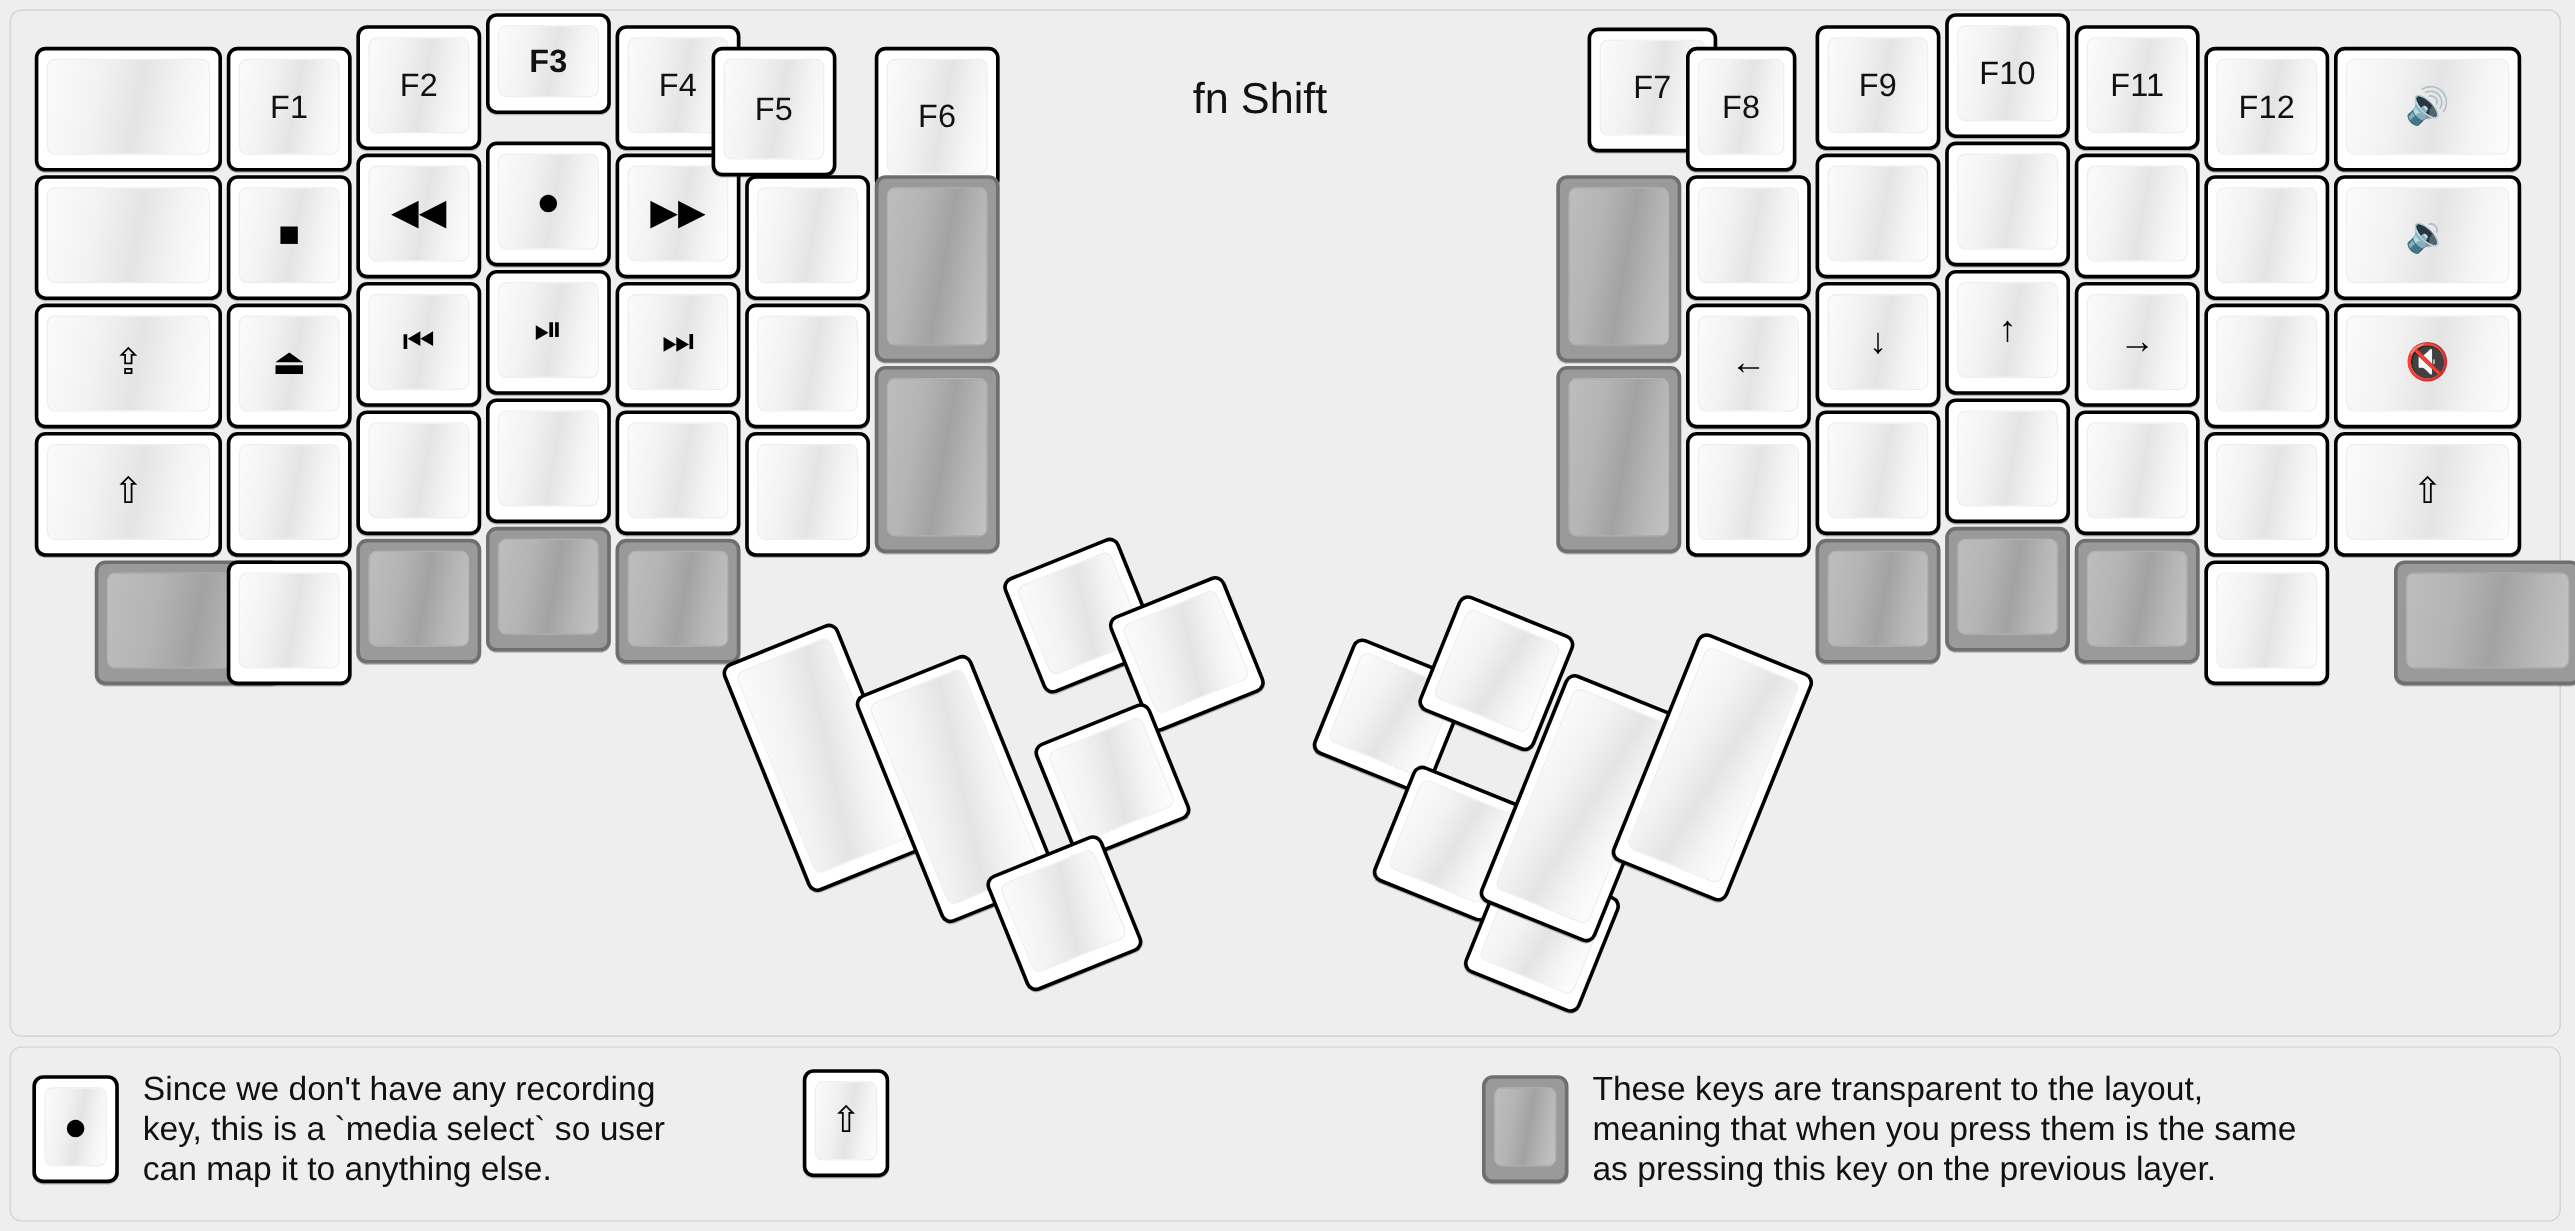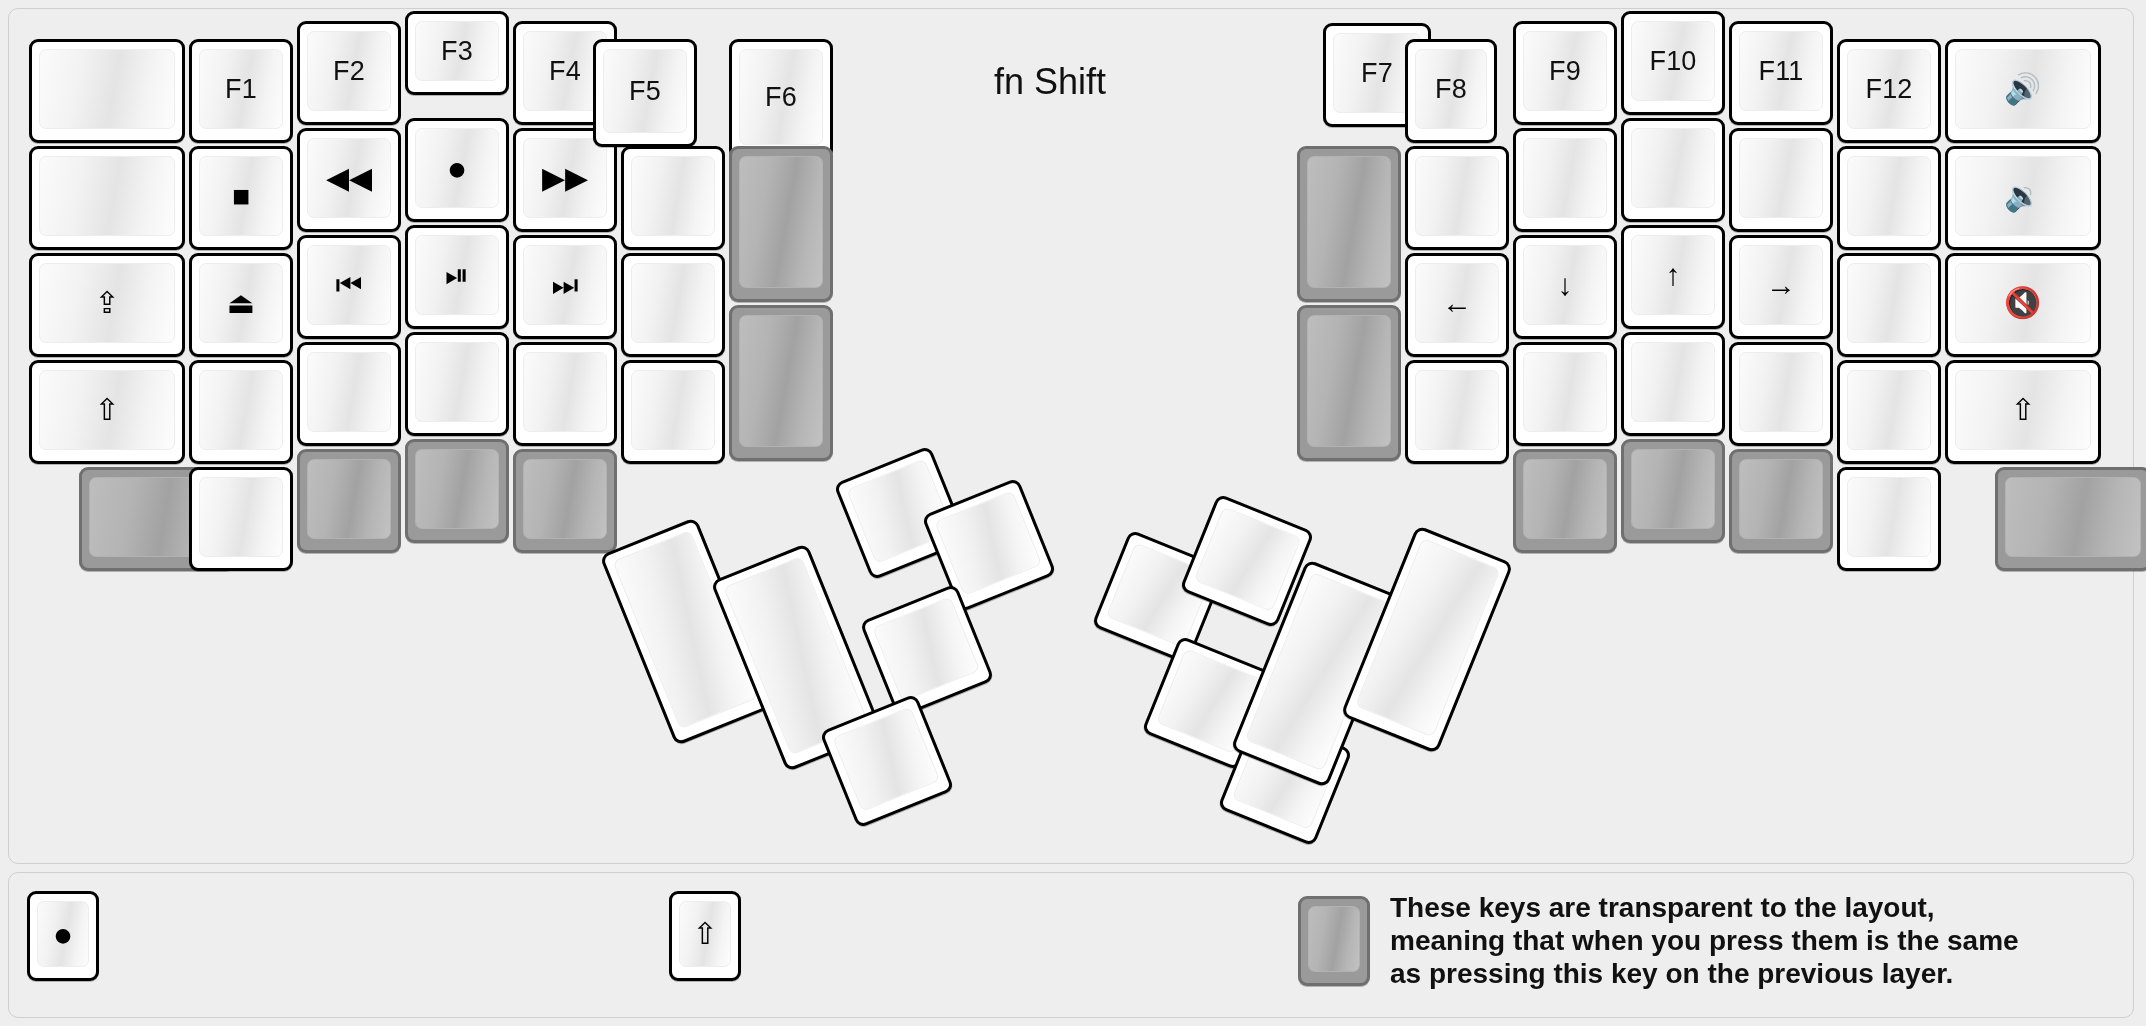--- a/index.html
+++ b/index.html
@@ -147,21 +147,21 @@
           <div class="cap">
             <span class="glyph ">⏮</span>
           </div>
         </div>
         <div class="key" style="left: 288px; top: 333px; width: 104px; height: 104px;">
           <div class="cap"></div>
         </div>
         <div class="key trans" style="left: 288px; top: 440px; width: 104px; height: 104px;">
           <div class="cap"></div>
         </div>
-        <div class="key" style="left: 396px; top: 2px; width: 104px; height: 84px;">
+        <div class="key" style="left: 396px; top: 2px; width: 104px; height: 84px; font-weight: bold;">
           <div class="cap">
             <span class="lbl">F3</span>
           </div>
         </div>
         <div class="key" style="left: 396px; top: 109px; width: 104px; height: 104px;">
           <div class="cap">
             <span class="glyph bigdot">●</span>
           </div>
         </div>
         <div class="key" style="left: 396px; top: 216px; width: 104px; height: 104px;">
@@ -395,31 +395,34 @@
   <div class="legendpanel">
     <div id="legend-host">
         <div class="legitem" style="left: 18px; top: 18px;">
           <div class="legkey">
             <div class="key" style="left: 0px; top: 0px; width: 72px; height: 90px;">
               <div class="cap">
                 <span class="glyph bigdot">●</span>
               </div>
             </div>
           </div>
+          <div class="legtext">Since we don't have any recording
+key, this is a `media select` so user
+can map it to anything else.</div>
         </div>
         <div class="legitem" style="left: 660px; top: 18px;">
           <div class="legkey">
             <div class="key" style="left: 0px; top: 0px; width: 72px; height: 90px;">
               <div class="cap">
                 <span class="glyph">⇧</span>
               </div>
             </div>
           </div>
         </div>
-        <div class="legitem" style="left: 1289px; top: 18px; font-weight: bold;">
+        <div class="legitem" style="left: 1226px; top: 18px;">
           <div class="legkey">
             <div class="key trans" style="left: 0px; top: 0px; width: 72px; height: 90px;">
               <div class="cap"></div>
             </div>
           </div>
           <div class="legtext">These keys are transparent to the layout,
 meaning that when you press them is the same
 as pressing this key on the previous layer.</div>
         </div>
       </div>

